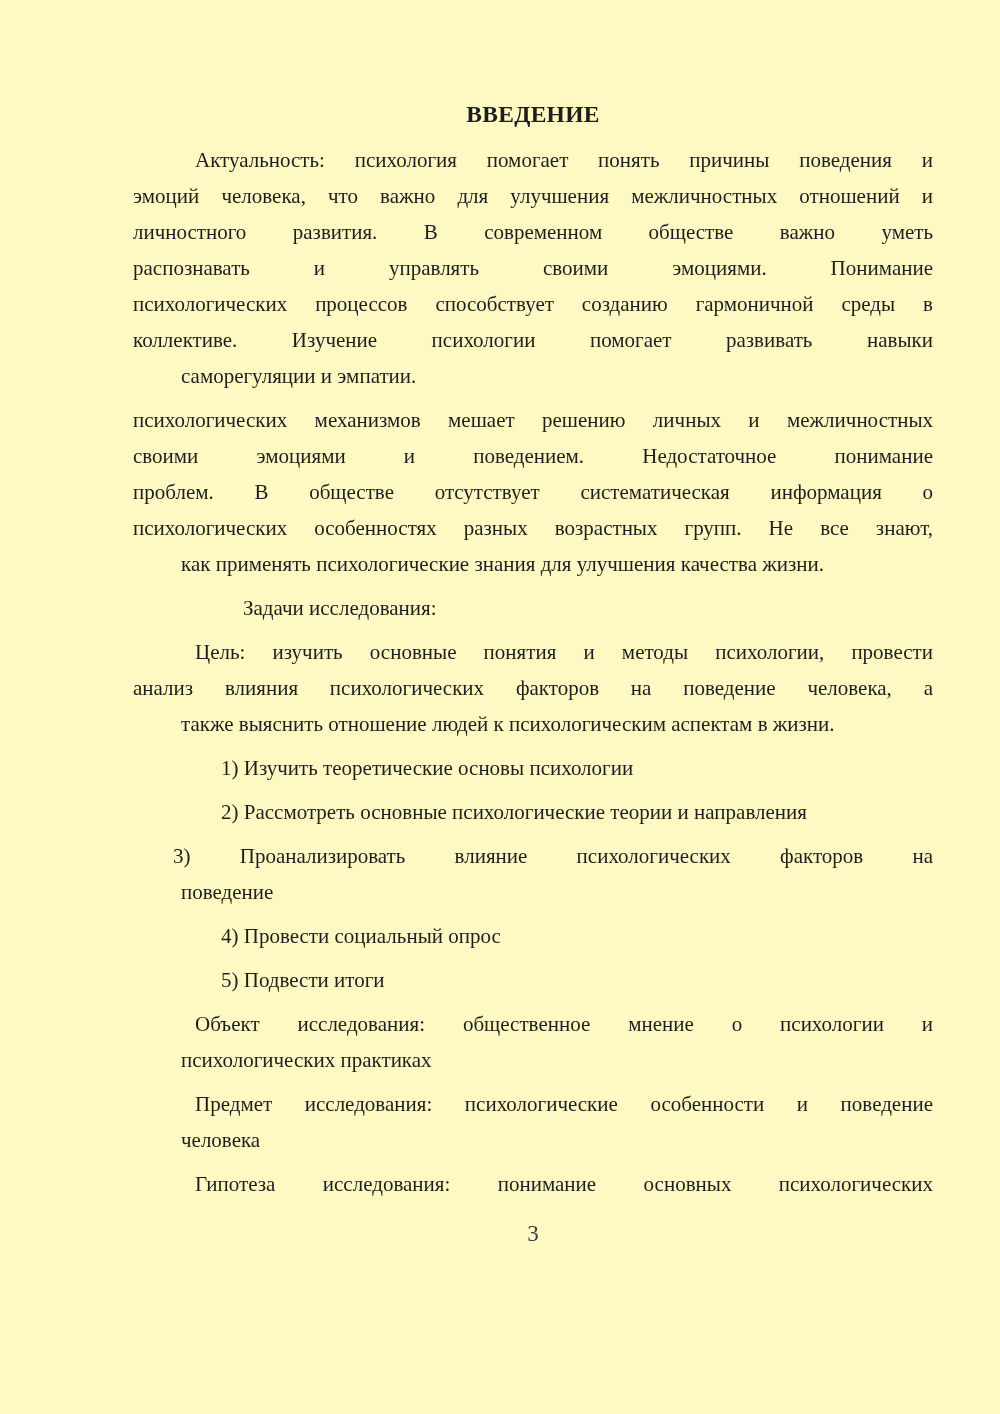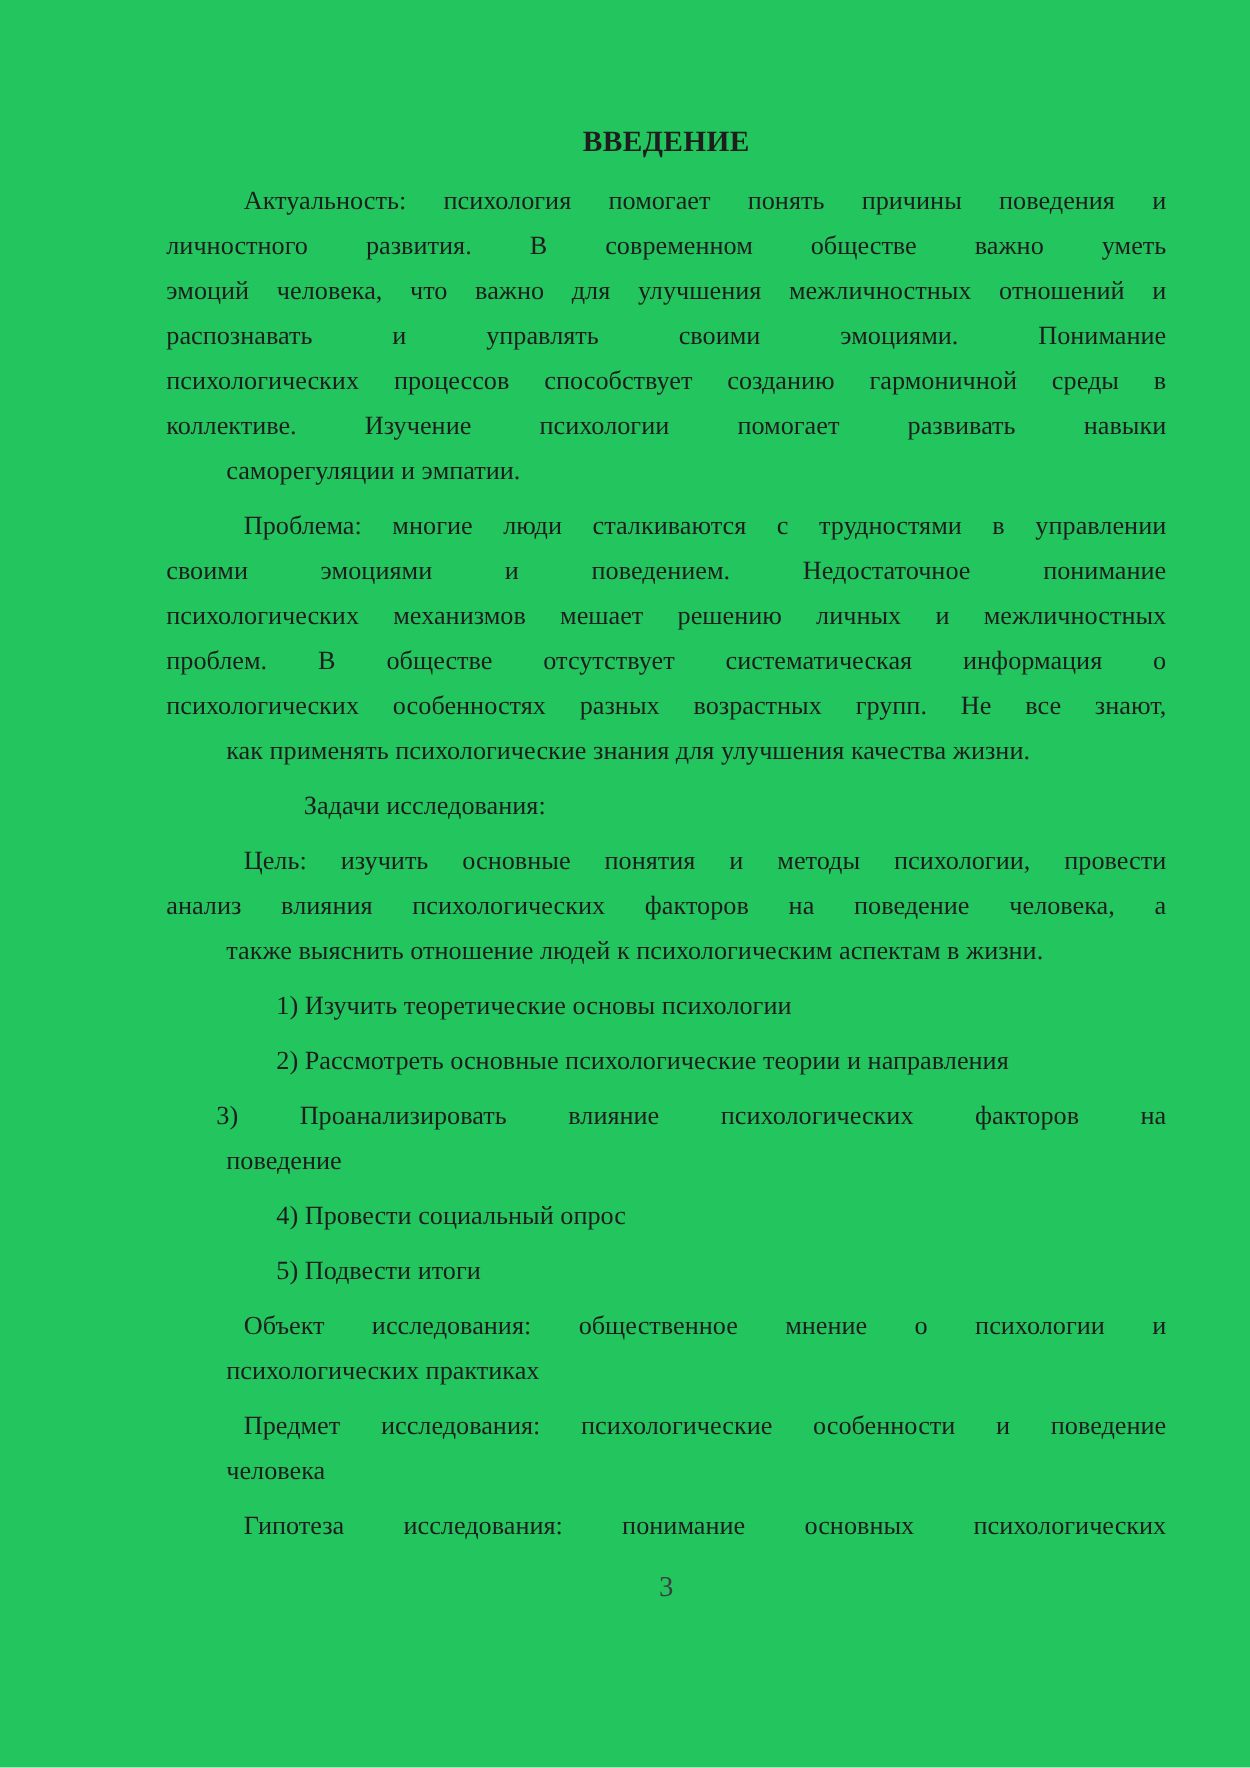--- a/index.html
+++ b/index.html
@@ -4,21 +4,21 @@
 <style>
   html, body {
     margin: 0;
     padding: 0;
     background: #ffffff;
   }
   .page {
     position: relative;
     width: 1000px;
     height: 1414px;
-    background: #22c55e;
+    background: #fef9c3;
     overflow: hidden;
     font-family: "Liberation Serif", "DejaVu Serif", serif;
     color: #1e1e1e;
   }
   .content {
     position: absolute;
     top: 96px;
     left: 133px;
     width: 800px;
   }
@@ -54,31 +54,30 @@
 </style>
 </head>
 <body>
 
 <div class="page">
   <div class="content">
     <h1 class="doc-title">ВВЕДЕНИЕ</h1>
     <div>
         <div class="block">
           <div class="line" style="text-indent: 62px;">Актуальность: психология помогает понять причины поведения и</div>
+          <div class="line">эмоций человека, что важно для улучшения межличностных отношений и</div>
           <div class="line">личностного развития. В современном обществе важно уметь</div>
-          <div class="line">эмоций человека, что важно для улучшения межличностных отношений и</div>
           <div class="line">распознавать и управлять своими эмоциями. Понимание</div>
           <div class="line">психологических процессов способствует созданию гармоничной среды в</div>
           <div class="line">коллективе. Изучение психологии помогает развивать навыки</div>
           <div class="line last">саморегуляции и эмпатии.</div>
         </div>
         <div class="block">
-          <div class="line" style="text-indent: 62px;">Проблема: многие люди сталкиваются с трудностями в управлении</div>
+          <div class="line">психологических механизмов мешает решению личных и межличностных</div>
           <div class="line">своими эмоциями и поведением. Недостаточное понимание</div>
-          <div class="line">психологических механизмов мешает решению личных и межличностных</div>
           <div class="line">проблем. В обществе отсутствует систематическая информация о</div>
           <div class="line">психологических особенностях разных возрастных групп. Не все знают,</div>
           <div class="line last">как применять психологические знания для улучшения качества жизни.</div>
         </div>
         <div class="block">
           <div class="line last" style="text-indent: 62px;">Задачи исследования:</div>
         </div>
         <div class="block">
           <div class="line" style="text-indent: 62px;">Цель: изучить основные понятия и методы психологии, провести</div>
           <div class="line">анализ влияния психологических факторов на поведение человека, а</div>

